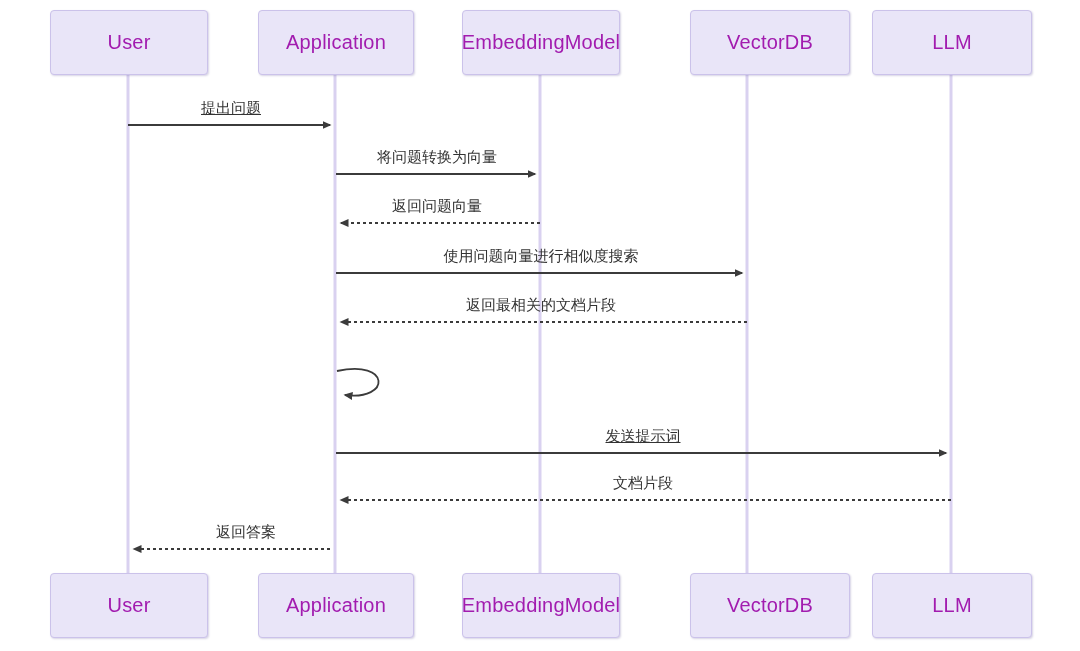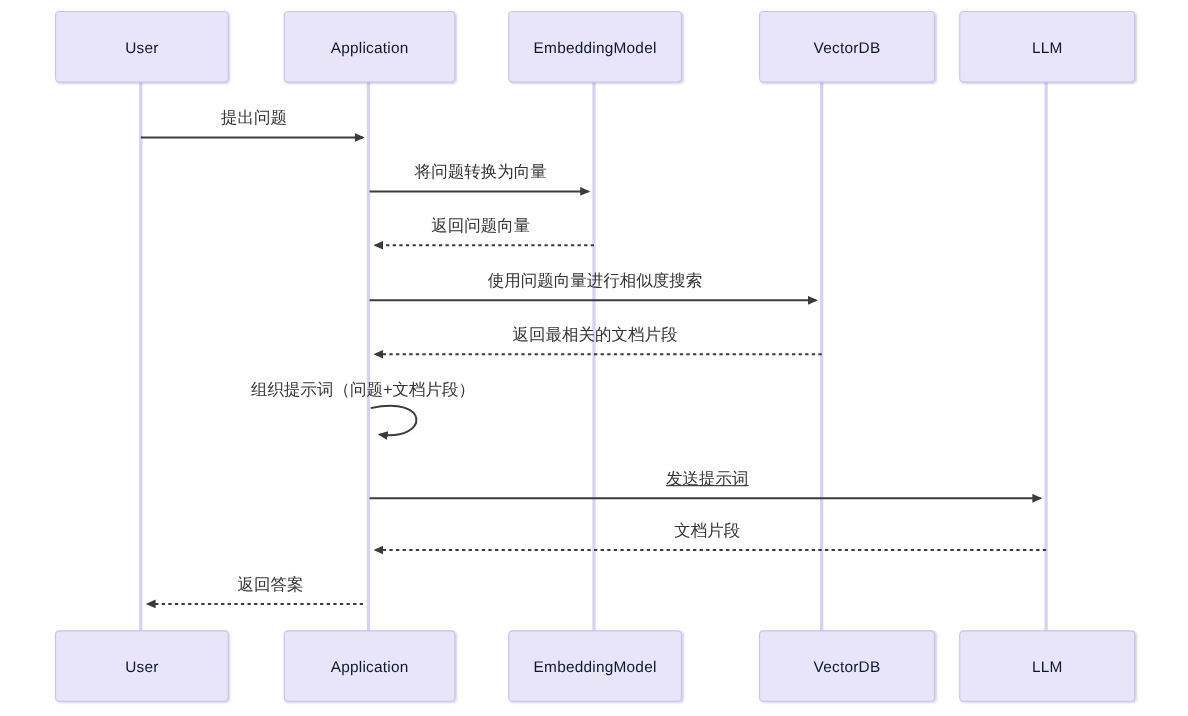--- a/index.html
+++ b/index.html
@@ -6,21 +6,21 @@
   .stage {
     position:relative; width:1080px; height:651px; background:#ffffff;
     font-family:"Liberation Sans", sans-serif; overflow:hidden;
   }
   .layer { position:absolute; left:0; top:0; width:1080px; height:651px; }
   .actor {
     position:absolute; height:63px;
     background:#E9E5F8; border:1px solid #CBC2EA; border-radius:4px;
     box-shadow:1px 1px 2px rgba(110,100,160,0.28);
     display:flex; align-items:center; justify-content:center;
-    font-size:14px; color:#0f172a; letter-spacing:0.2px;
+    font-size:20px; color:#a21caf; letter-spacing:0.2px;
   }
   .msg {
     position:absolute; transform:translateX(-50%);
     font-size:15px; line-height:16px; color:#333333; white-space:nowrap;
   }
   
   .c-user { left:50px;  width:156px; }
   .c-app  { left:258px; width:154px; }
   .c-emb  { left:462px; width:156px; }
   .c-vec  { left:668px; width:158px;margin-left:22px; }
@@ -62,23 +62,22 @@
   <div class="actor c-emb row-top">EmbeddingModel</div>
   <div class="actor c-vec row-top">VectorDB</div>
   <div class="actor c-llm row-top">LLM</div>
 
   <div class="actor c-user row-bottom">User</div>
   <div class="actor c-app row-bottom">Application</div>
   <div class="actor c-emb row-bottom">EmbeddingModel</div>
   <div class="actor c-vec row-bottom">VectorDB</div>
   <div class="actor c-llm row-bottom">LLM</div>
 
-  <div class="msg" style="left:231px; top:100px;">提出问题</div>
+  <div class="msg" style="left:231px; top:100px;text-decoration:underline;">提出问题</div>
   <div class="msg" style="left:437px; top:149px;">将问题转换为向量</div>
   <div class="msg" style="left:437px; top:198px;">返回问题向量</div>
   <div class="msg" style="left:541px; top:248px;">使用问题向量进行相似度搜索</div>
   <div class="msg" style="left:541px; top:297px;">返回最相关的文档片段</div>
-  <div class="msg" style="left:330px; top:347px;">组织提示词（问题+文档片段）</div>
   <div class="msg" style="left:643px; top:428px;text-decoration:underline;">发送提示词</div>
   <div class="msg" style="left:643px; top:475px;">文档片段</div>
   <div class="msg" style="left:246px; top:524px;">返回答案</div>
 
 </div>
 
 </body></html>

